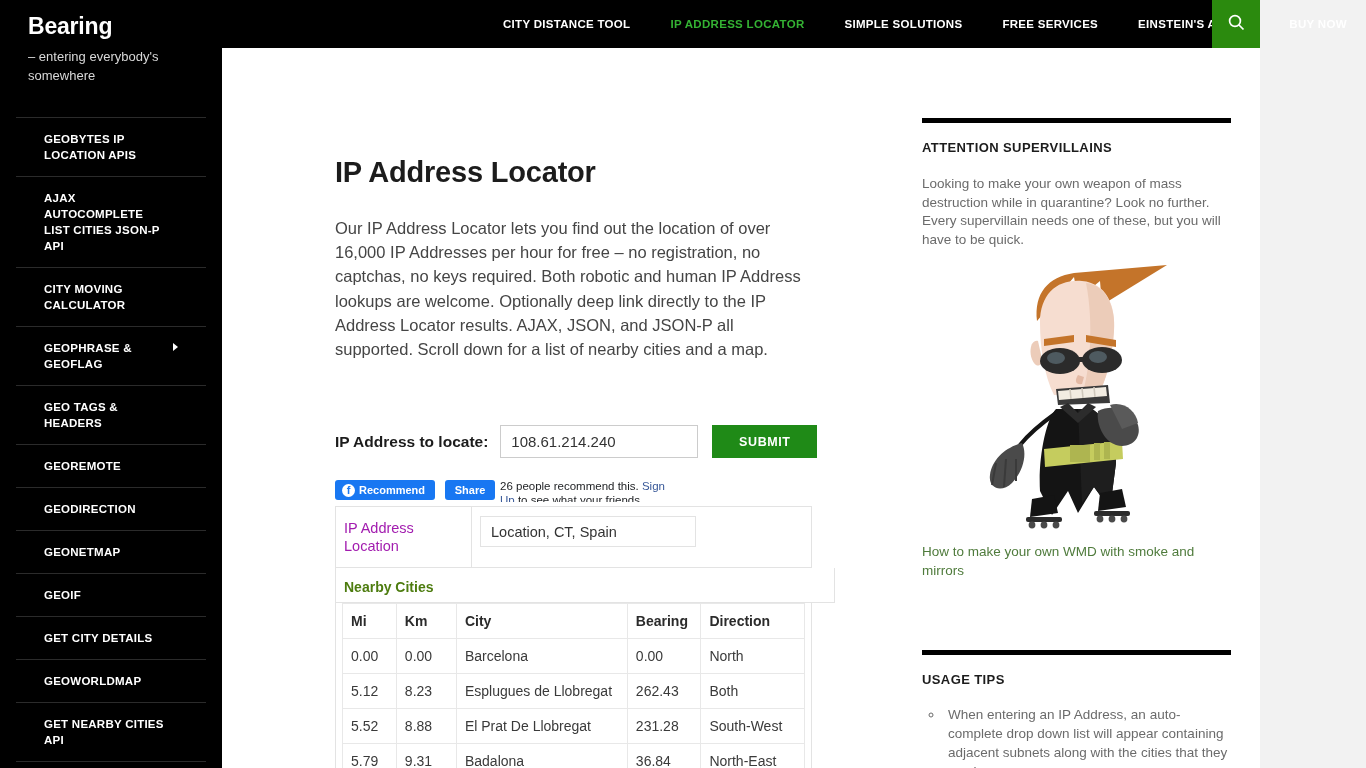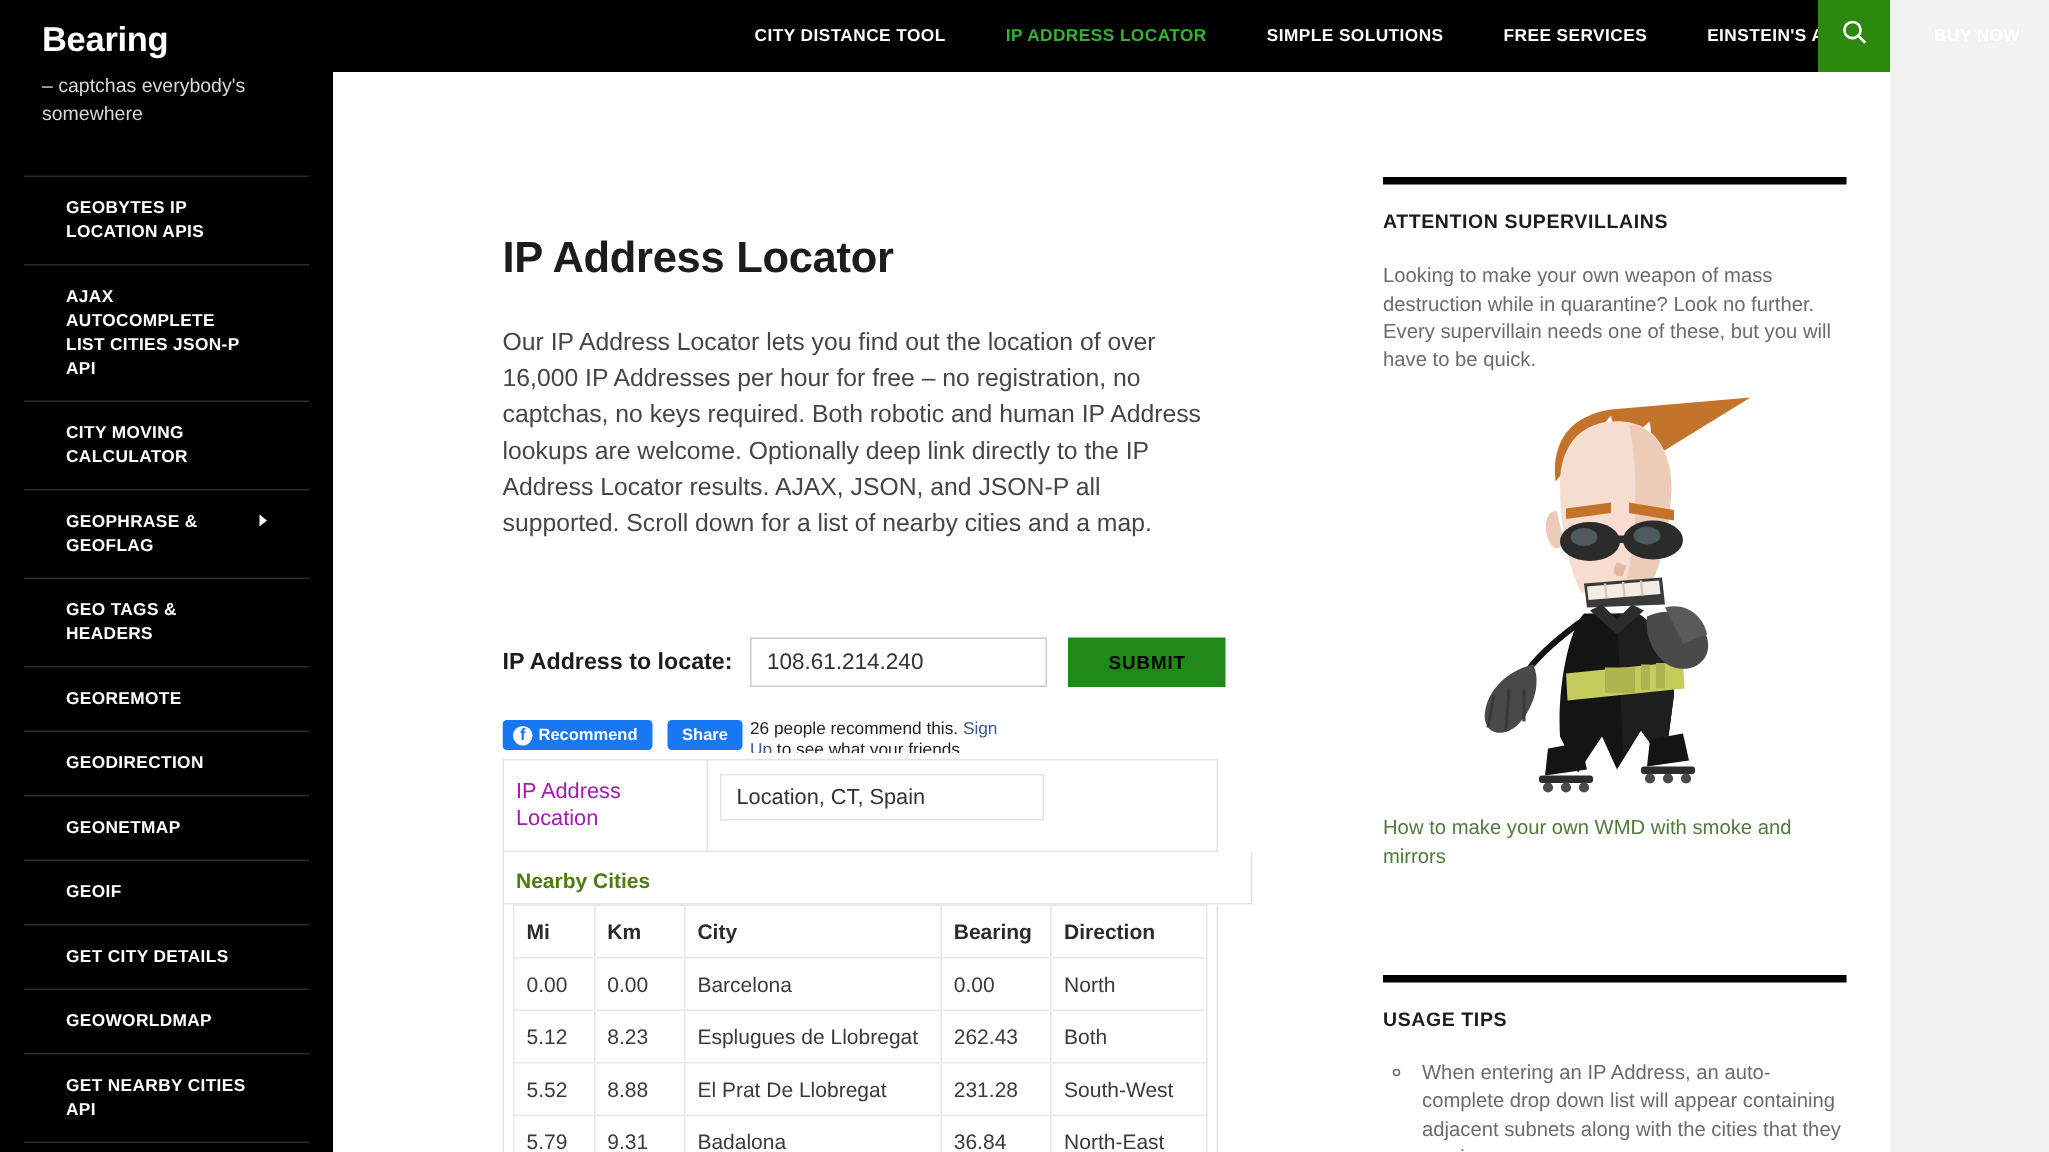--- a/index.html
+++ b/index.html
@@ -144,21 +144,21 @@
     font-size: 15px;
     color: #333;
     padding: 0 10px;
     font-family: "Liberation Sans", sans-serif;
   }
   .submit-btn {
     margin-left: 14px;
     width: 105px; height: 33px;
     background: #1f8a17;
     border: none;
-    color: #000000;
+    color: #ffffff;
     font-size: 12.5px;
     font-weight: bold;
     letter-spacing: 0.6px;
     cursor: pointer;
     font-family: "Liberation Sans", sans-serif;
   }
 
   
   .fb-bar {
     position: relative;
@@ -315,21 +315,21 @@
     padding-left: 4px;
   }
 </style>
 </head>
 <body>
 
 <div class="page">
 
   <aside class="sidebar">
     <h2 class="site-title">Bearing</h2>
-    <p class="site-desc">– captchas everybody's somewhere</p>
+    <p class="site-desc">– entering everybody's somewhere</p>
     <ul class="nav-list" id="sidebar-nav">
         <li class="nav-item">
           <a class="nav-link" href="#">GEOBYTES IP LOCATION APIS</a>
         </li>
         <li class="nav-item">
           <a class="nav-link" href="#">AJAX AUTOCOMPLETE LIST CITIES JSON-P API</a>
         </li>
         <li class="nav-item">
           <a class="nav-link" href="#">CITY MOVING CALCULATOR</a>
         </li>

